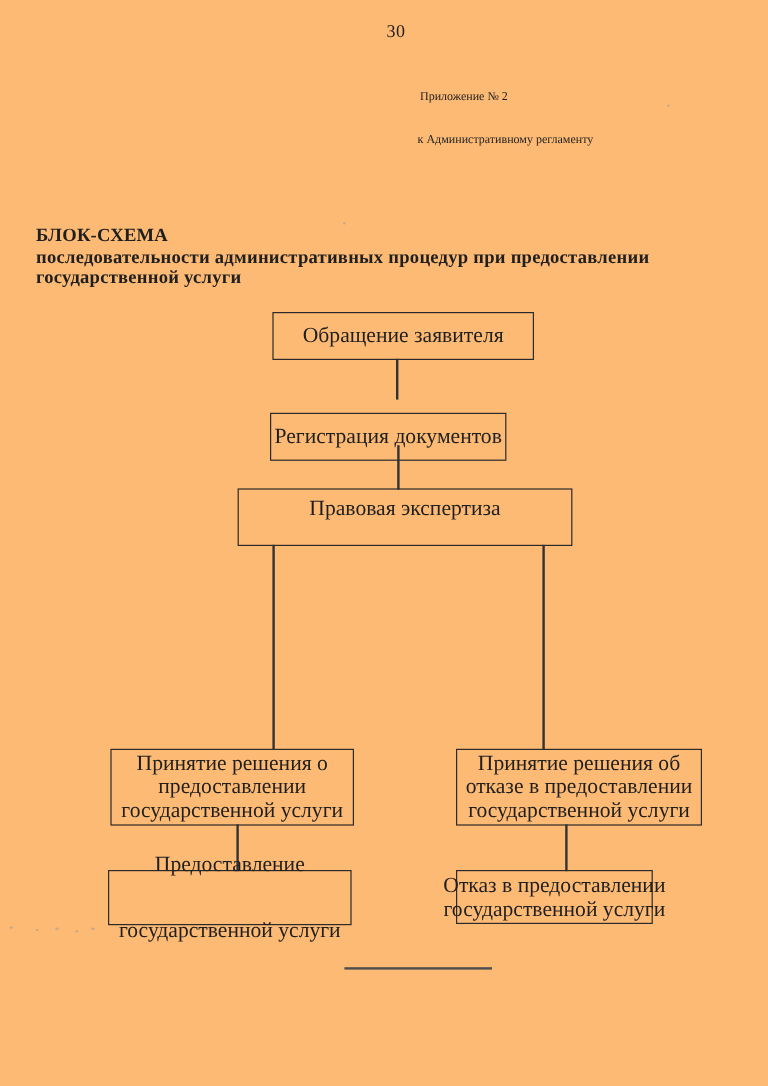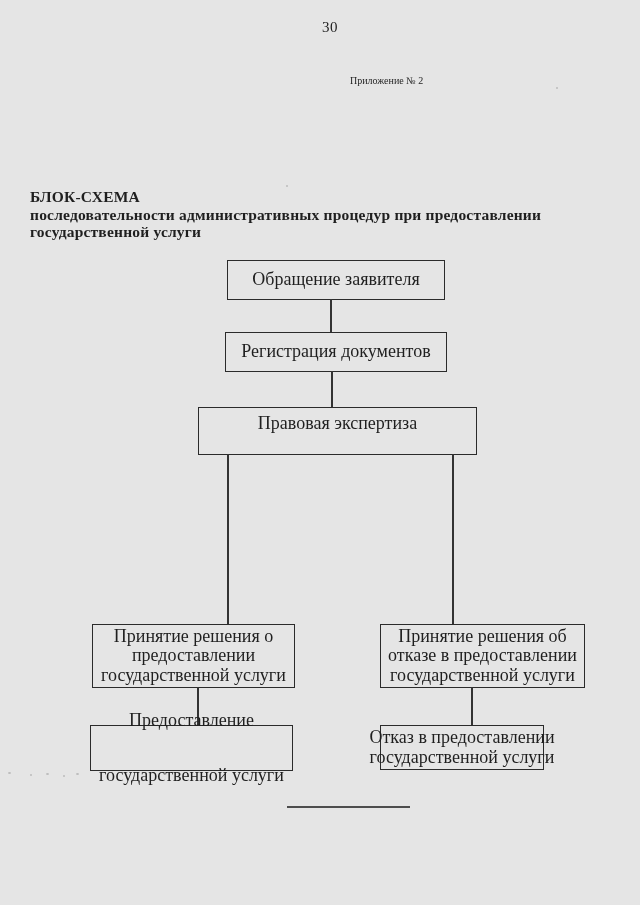--- a/index.html
+++ b/index.html
@@ -4,21 +4,21 @@
 <style>
   html, body { margin: 0; padding: 0; }
   body {
     width: 640px; height: 905px;
     background: #ffffff;
     font-family: "Liberation Serif", "DejaVu Serif", serif;
     color: var(--ink, #1f1f1f);
     position: relative;
     overflow: hidden;
   }
-  .page { position: absolute; inset: 0; background: #e5e5e5; }
+  .page { position: absolute; inset: 0; background: #fdba74; }
 
   .page-number {
     position: absolute; left: 322px; top: 19px;
     font-size: 15px; letter-spacing: .5px;
   }
   .appendix-line { position: absolute; font-size: 10px; white-space: nowrap; }
   .appendix-1 { left: 350px; top: 75px; }
   .appendix-2 { left: 348px; top: 111px; }
 
   .doc-title {
@@ -32,21 +32,21 @@
     position: absolute; box-sizing: border-box;
     border: 1.5px solid #2b2b2b;
     display: flex; flex-direction: column;
     justify-content: center; align-items: center;
     text-align: center; font-size: 18px; line-height: 19.5px;
     background: transparent;
   }
   .node .bl { display: block; white-space: nowrap; }
 
   .n-applicant   { left: 227px; top: 260px; width: 218px; height: 40px; }
-  .n-registration{ left: 225px; top: 332px; width: 222px; height: 40px; }
+  .n-registration{ left: 225px; top: 344px; width: 197px; height: 40px; }
   .n-expertise   { left: 198px; top: 407px; width: 279px; height: 48px;
                    justify-content: flex-start; padding-top: 6px; }
   .n-dec-grant   { left: 92px;  top: 624px; width: 203px; height: 64px; }
   .n-dec-refuse  { left: 380px; top: 624px; width: 205px; height: 64px; }
   .n-grant       { left: 90px;  top: 725px; width: 203px; height: 46px; gap: 36px; }
   .n-refuse      { left: 380px; top: 725px; width: 164px; height: 45px; }
 
   .vline {
     position: absolute; width: 2px; background: #333333;
   }
@@ -75,20 +75,21 @@
   .a7 { left: 286px; top: 185px; width: 2px; height: 2px; }
 </style>
 </head>
 <body style="--ink: #1f1f1f;">
 
 <div class="page">
 
   <div class="page-number">30</div>
 
   <div class="appendix-line appendix-1">Приложение № 2</div>
+  <div class="appendix-line appendix-2">к Административному регламенту</div>
 
   <div class="doc-title">
     <span class="tl">БЛОК-СХЕМА</span>
     <span class="tl">последовательности административных процедур при предоставлении</span>
     <span class="tl">государственной услуги</span>
   </div>
 
   <div class="node n-applicant">
     <span class="bl">Обращение заявителя</span>
   </div>

